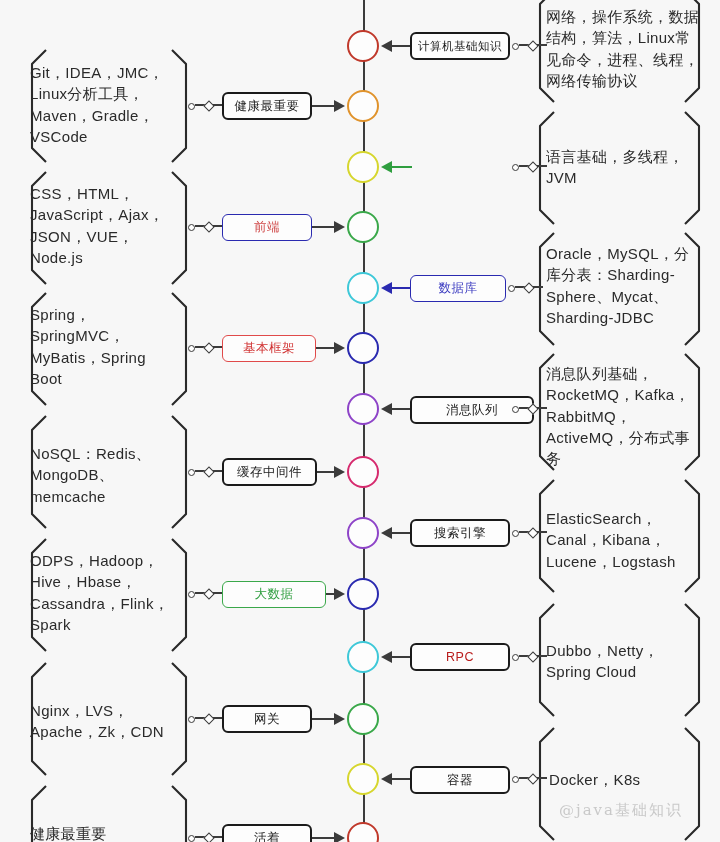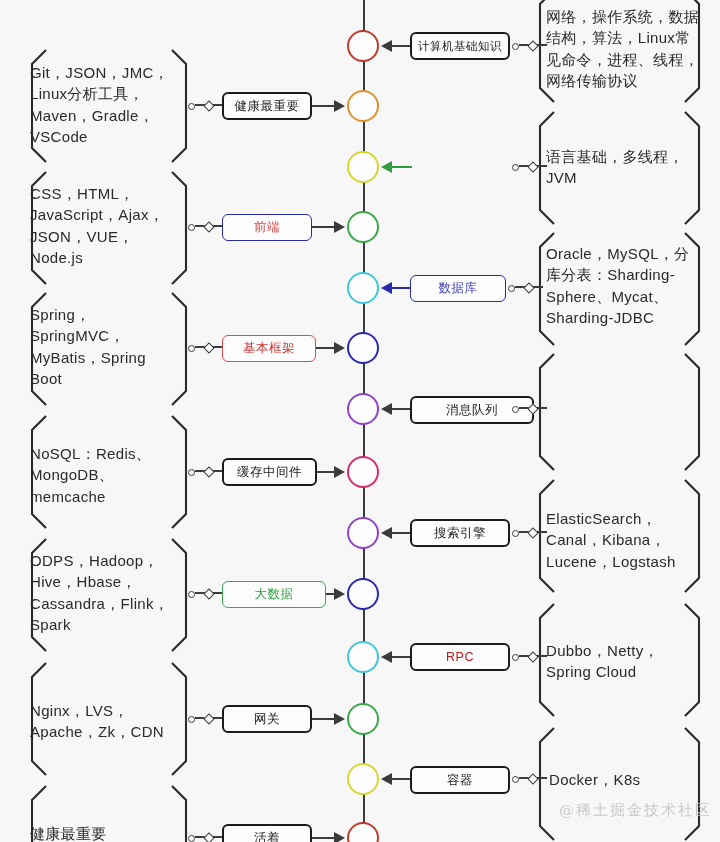--- a/index.html
+++ b/index.html
@@ -113,21 +113,21 @@
   <div class="node" style="left:347px;top:703px;border-color:#3aa84a"></div>
   <div class="node" style="left:347px;top:763px;border-color:#d6d62e"></div>
   <div class="node" style="left:347px;top:822px;border-color:#c0392b"></div>
 
   <div class="brace" style="left:24px;top:48px;">
     <svg width="170" height="116" viewBox="0 0 170 116">
       <path d="M22 2 L8 16 L8 100 L22 114" fill="none" stroke="#2a2a2a" stroke-width="2.1"></path>
       <path d="M148 2 L162 16 L162 100 L148 114" fill="none" stroke="#2a2a2a" stroke-width="2.1"></path>
     </svg>
   </div>
-  <div class="txt" style="left:30px;top:62px;width:165px;">Git，JSON，JMC，
+  <div class="txt" style="left:30px;top:62px;width:165px;">Git，IDEA，JMC，
 Linux分析工具，
 Maven，Gradle，
 VSCode</div>
   <div class="sock" style="left:188px;top:103px;width:40px;height:8px;">
     <span class="ring"></span>
       <span class="bar"></span>
       <span class="dia"></span>
       <span class="tail"></span>
   </div>
   <div class="box" style="left:222px;top:92px;width:90px;height:28px;border-color:#1b1b1b;color:#1b1b1b;">健康最重要</div>
@@ -313,20 +313,25 @@
       <span class="bar"></span>
       <span class="dia"></span>
       <span class="tail"></span>
   </div>
   <div class="brace" style="left:532px;top:352px;">
     <svg width="175" height="120" viewBox="0 0 175 120">
       <path d="M22 2 L8 16 L8 104 L22 118" fill="none" stroke="#2a2a2a" stroke-width="2.1"></path>
       <path d="M153 2 L167 16 L167 104 L153 118" fill="none" stroke="#2a2a2a" stroke-width="2.1"></path>
     </svg>
   </div>
+  <div class="txt" style="left:546px;top:363px;width:172px;">消息队列基础，
+RocketMQ，Kafka，
+RabbitMQ，
+ActiveMQ，分布式事
+务</div>
 
   <div class="arrow left" style="left:381px;top:527px;"></div>
   <div class="conn" style="left:392px;top:532px;width:20px;"></div>
   <div class="box" style="left:410px;top:519px;width:100px;height:28px;border-color:#1b1b1b;color:#1b1b1b;">搜索引擎</div>
   <div class="sock" style="left:512px;top:530px;width:40px;height:8px;">
     <span class="ring"></span>
       <span class="bar"></span>
       <span class="dia"></span>
       <span class="tail"></span>
   </div>
@@ -368,15 +373,15 @@
       <span class="tail"></span>
   </div>
   <div class="brace" style="left:532px;top:726px;">
     <svg width="175" height="116" viewBox="0 0 175 116">
       <path d="M22 2 L8 16 L8 100 L22 114" fill="none" stroke="#2a2a2a" stroke-width="2.1"></path>
       <path d="M153 2 L167 16 L167 100 L153 114" fill="none" stroke="#2a2a2a" stroke-width="2.1"></path>
     </svg>
   </div>
   <div class="txt" style="left:549px;top:769px;width:172px;">Docker，K8s</div>
 
-  <div class="watermark" style="left:559px;top:801px;">@稀土掘金技术社区</div>
+  <div class="watermark" style="left:559px;top:801px;">@java基础知识</div>
 
 </div>
 
 </body></html>

